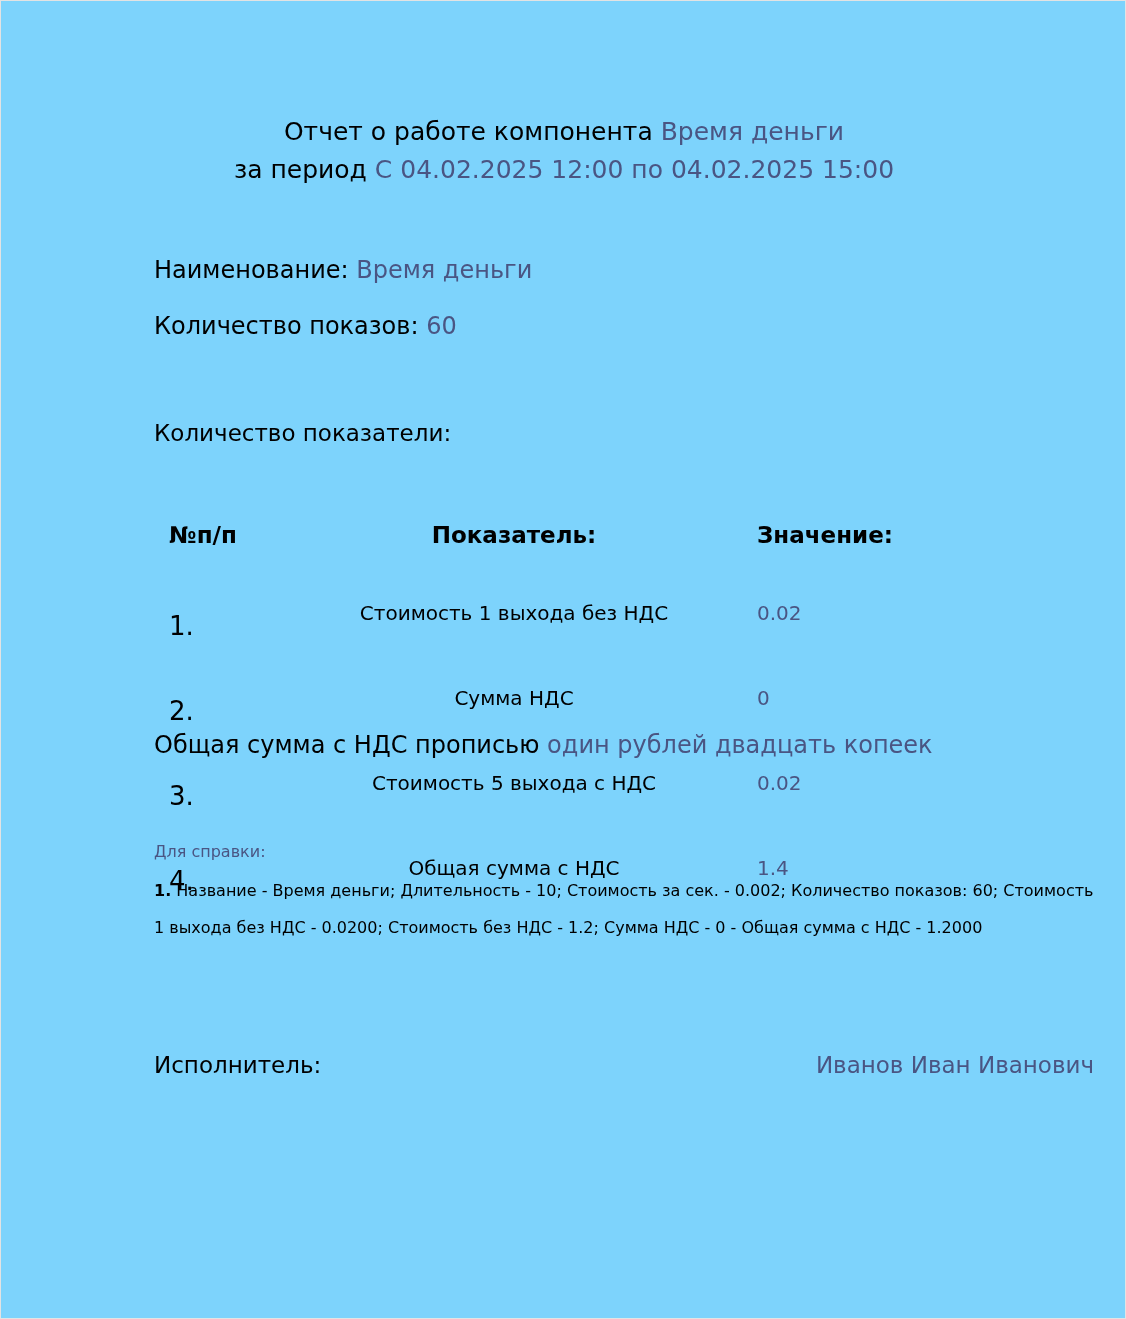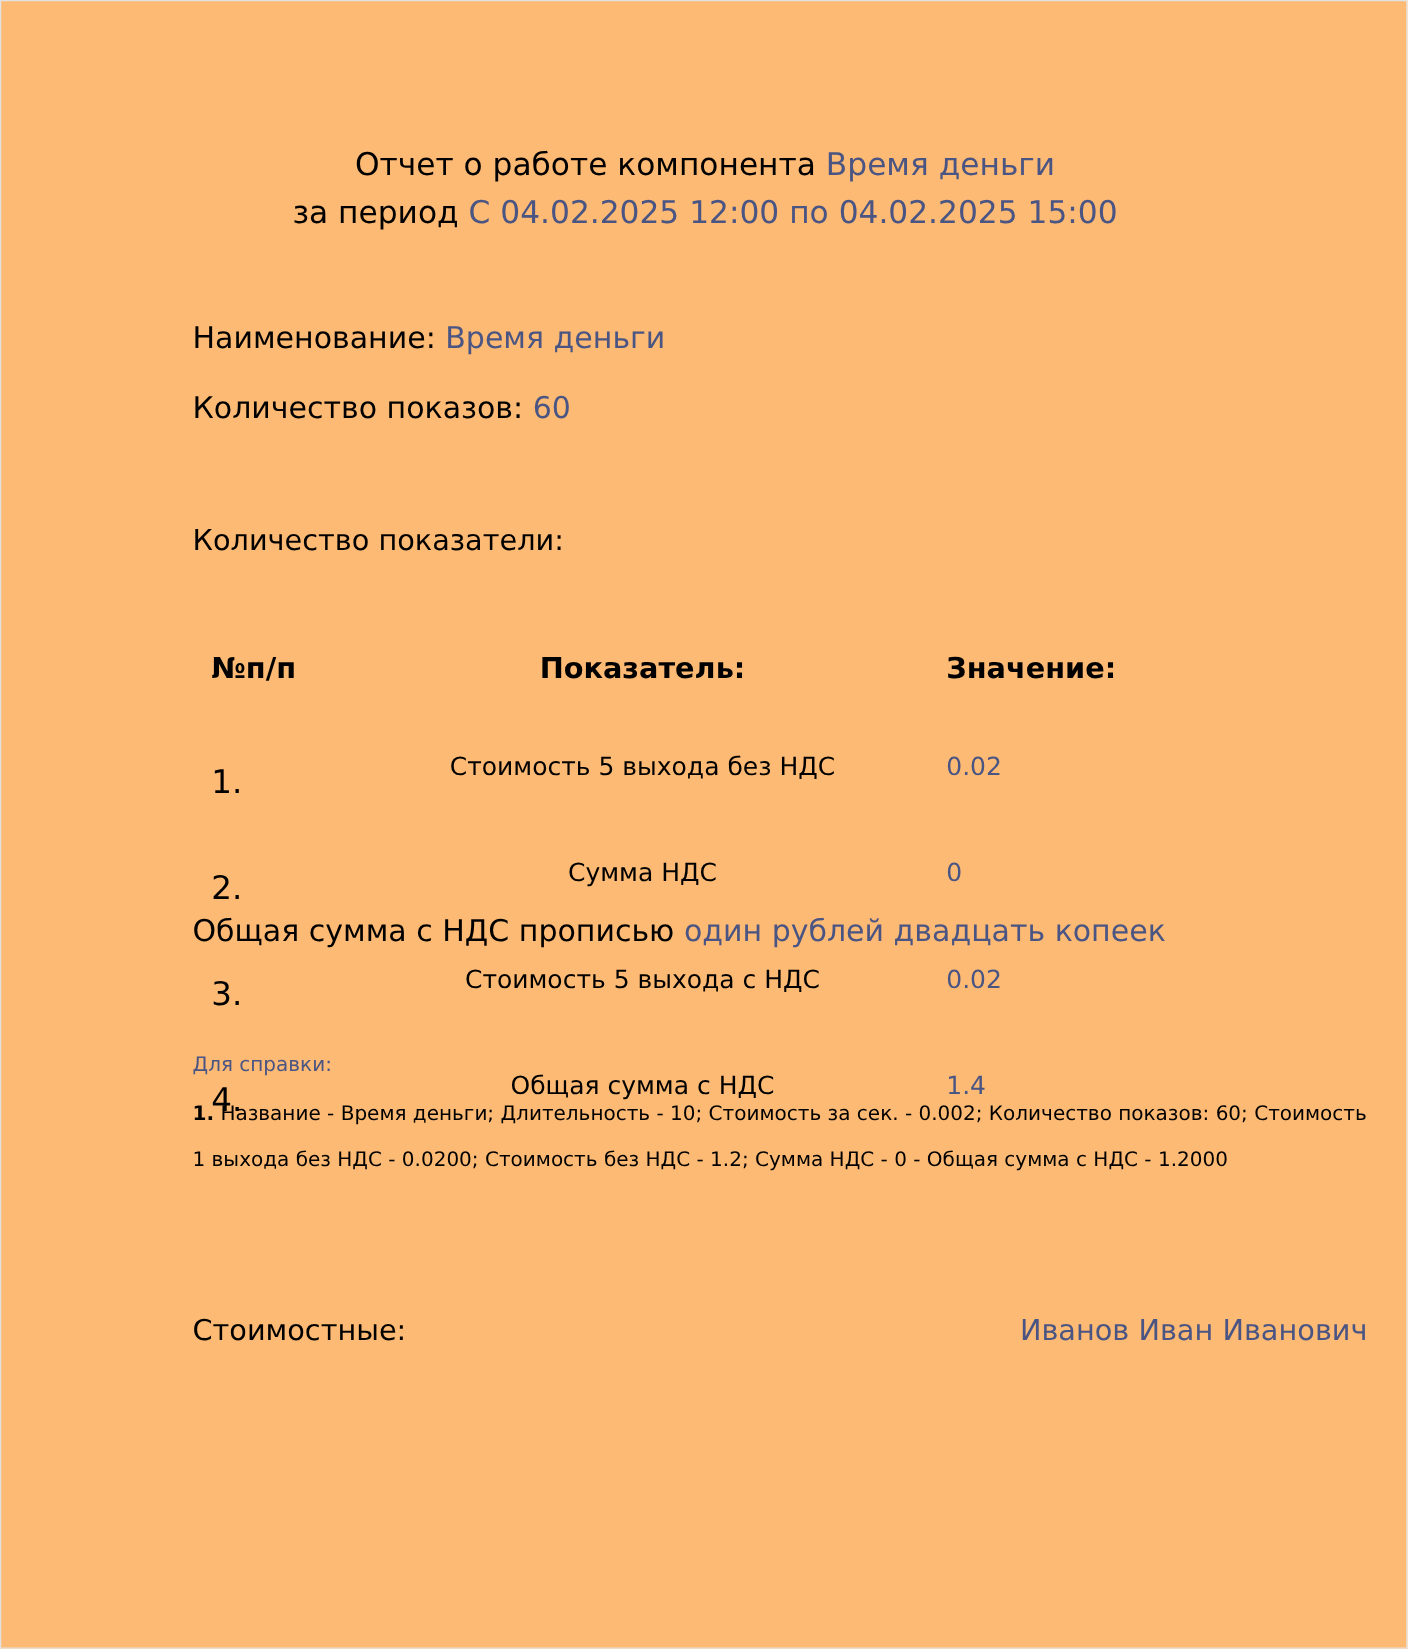--- a/index.html
+++ b/index.html
@@ -5,21 +5,21 @@
   html, body {
     margin: 0;
     padding: 0;
     background: #ffffff;
   }
 
   .page {
     position: relative;
     width: 1126px;
     height: 1319px;
-    background: #fdba74;
+    background: #7dd3fc;
     border: 1px solid #e3e3e3;
     box-sizing: border-box;
     font-family: "DejaVu Sans", "Liberation Sans", sans-serif;
     color: #000000;
     overflow: hidden;
   }
 
   .accent { color: #4a5583; }
 
   
@@ -177,21 +177,21 @@
   <div class="table">
 
     <div class="trow thead">
       <span class="col-num">№п/п</span>
       <span class="col-label">Показатель:</span>
       <span class="col-value">Значение:</span>
     </div>
 
     <div class="trow">
       <span class="col-num">1.</span>
-      <span class="col-label">Стоимость 5 выхода без НДС</span>
+      <span class="col-label">Стоимость 1 выхода без НДС</span>
       <span class="col-value accent">0.02</span>
     </div>
 
     <div class="trow">
       <span class="col-num">2.</span>
       <span class="col-label">Сумма НДС</span>
       <span class="col-value accent">0</span>
     </div>
 
     <div class="trow">
@@ -213,17 +213,17 @@
     <span class="accent">один рублей двадцать копеек</span>
   </div>
 
   <div class="ref-title">Для справки:</div>
   <div class="ref-body">
     <span class="marker">1.</span>
     <span>Название - Время деньги; Длительность - 10; Стоимость за сек. - 0.002; Количество показов: 60; Стоимость 1 выхода без НДС - 0.0200; Стоимость без НДС - 1.2; Сумма НДС - 0 - Общая сумма с НДС - 1.2000</span>
   </div>
 
   <div class="footer">
-    <span class="label">Стоимостные:</span>
+    <span class="label">Исполнитель:</span>
     <span class="signer">Иванов Иван Иванович</span>
   </div>
 
 </div>
 
 </body></html>

